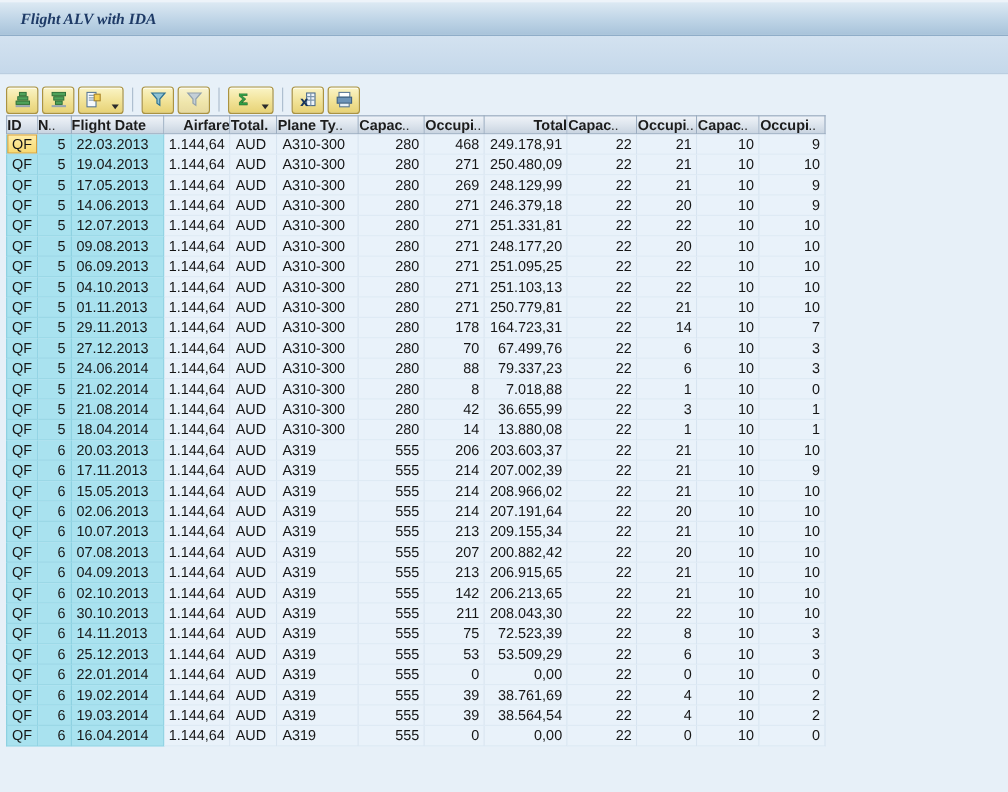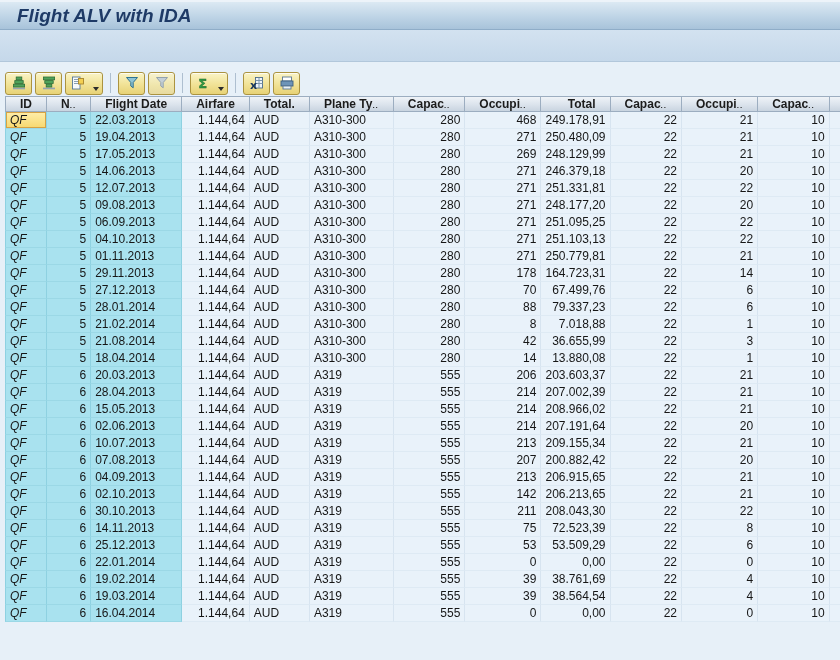--- a/index.html
+++ b/index.html
@@ -1,47 +1,47 @@
 <!DOCTYPE html>
 <html style="--bg: #e7f0f8; --title-color: #1e3a66; --key-bg: #a9e2ef; --cell-bg: #e9f2fa;"><head>
 <meta charset="utf-8">
 <style>
   html,body{margin:0;padding:0;width:840px;height:660px;overflow:hidden;
     font-family:"Liberation Sans",sans-serif;background:var(--bg,#e7f0f8);}
   .top-strip{height:2px;background:#edf3f9;}
   .titlebar{height:27px;background:linear-gradient(180deg,#dcE9f3 0%,#bed4e6 55%,#a8c3da 100%);
     border-bottom:1px solid #8fadc8;display:flex;align-items:center;padding-left:17px;}
-  .title{font-size:19px;font-weight:bold;font-style:italic;color:var(--title-color,#1e3a66);}
+  .title{font-size:13px;font-weight:bold;font-style:italic;color:var(--title-color,#1e3a66);font-family:Liberation Serif, serif;}
   .band2{height:31px;background:linear-gradient(180deg,#d3e2f0,#c5d8ea);border-bottom:1px solid #b2c7db;}
   .content{position:absolute;left:0;right:0;top:62px;bottom:0;background:var(--bg,#e7f0f8);}
   
   .toolbar{display:flex;align-items:center;gap:3px;padding:7px 0 0 5px;height:28px;}
   .tb-btn{box-sizing:border-box;height:23px;min-width:27px;border:1px solid #ab9340;border-radius:3px;
     background:linear-gradient(180deg,#faf4c6 0%,#f1e296 55%,#e7d276 100%);
     box-shadow:inset 0 1px 0 rgba(255,255,255,.75);display:flex;align-items:center;justify-content:center;
     position:relative;padding:0;cursor:pointer;}
   .tb-btn.has-dd{min-width:38px;justify-content:flex-start;padding-left:4px;}
   .tb-btn.disabled{background:linear-gradient(180deg,#f8f3cf 0%,#efe5ab 60%,#e7daa0 100%);}
   .tb-btn .icon{display:flex;align-items:center;justify-content:center;width:16px;height:16px;}
   .dd-arrow{position:absolute;right:3px;bottom:3px;width:0;height:0;
     border-left:3.5px solid transparent;border-right:3.5px solid transparent;border-top:4.5px solid #2b2b2b;}
   .tb-sep{width:1px;height:20px;background:#aebfd0;margin:0 4px;}
   
   table.alv{position:absolute;left:5px;top:34px;border-collapse:separate;border-spacing:0;table-layout:fixed;}
-  .alv th{box-sizing:border-box;height:15px;padding:0 14px;font-size:12px;font-weight:bold;color:#1c1c1c;
+  .alv th{box-sizing:border-box;height:15px;padding:0 0;font-size:12px;font-weight:bold;color:#1c1c1c;
     background:linear-gradient(180deg,#eff3f8 0%,#dbe3ec 55%,#c9d4e0 100%);
     border-top:1px solid #9cadc0;border-right:1px solid #9cadc0;border-bottom:1px solid #9cadc0;
     white-space:nowrap;overflow:hidden;cursor:default;}
   .alv th:first-child{border-left:1px solid #9cadc0;}
   .alv td{box-sizing:border-box;height:17px;padding:0 4px;font-size:12px;color:#161616;
     background:var(--cell-bg,#e9f2fa);border-right:1px solid #d7e4f0;border-bottom:1px solid #deeaf4;
     white-space:nowrap;overflow:hidden;}
   .alv td:first-child{border-left:1px solid #d7e4f0;}
   .alv td.key{background:var(--key-bg,#a9e2ef);border-right-color:#8ed1e1;border-bottom-color:#9bd8e6;}
-  .alv td.key:first-child{border-left-color:#8ed1e1;font-style:italic;}
+  .alv td.key:first-child{border-left-color:#8ed1e1;}
   .alv td.selected{background:linear-gradient(180deg,#ffeeab,#f7d86e);
     box-shadow:inset 0 0 0 1px #d7a243;}
   .al-l{text-align:left;} .al-r{text-align:right;}
   .trunc{font-size:8px;letter-spacing:1px;color:#2b2b2b;vertical-align:baseline;}
 </style>
 </head>
 <body>
 
 <div class="top-strip"></div>
 <div class="titlebar">
@@ -324,21 +324,21 @@
           <td class="al-r">70</td>
           <td class="al-r">67.499,76</td>
           <td class="al-r">22</td>
           <td class="al-r">6</td>
           <td class="al-r">10</td>
           <td class="al-r">3</td>
         </tr>
         <tr>
           <td class="al-l key">QF</td>
           <td class="al-r key">5</td>
-          <td class="al-l key">28.01.2014</td>
+          <td class="al-l key">24.06.2014</td>
           <td class="al-r">1.144,64</td>
           <td class="al-l">AUD</td>
           <td class="al-l">A310-300</td>
           <td class="al-r">280</td>
           <td class="al-r">88</td>
           <td class="al-r">79.337,23</td>
           <td class="al-r">22</td>
           <td class="al-r">6</td>
           <td class="al-r">10</td>
           <td class="al-r">3</td>
@@ -399,21 +399,21 @@
           <td class="al-r">206</td>
           <td class="al-r">203.603,37</td>
           <td class="al-r">22</td>
           <td class="al-r">21</td>
           <td class="al-r">10</td>
           <td class="al-r">10</td>
         </tr>
         <tr>
           <td class="al-l key">QF</td>
           <td class="al-r key">6</td>
-          <td class="al-l key">28.04.2013</td>
+          <td class="al-l key">17.11.2013</td>
           <td class="al-r">1.144,64</td>
           <td class="al-l">AUD</td>
           <td class="al-l">A319</td>
           <td class="al-r">555</td>
           <td class="al-r">214</td>
           <td class="al-r">207.002,39</td>
           <td class="al-r">22</td>
           <td class="al-r">21</td>
           <td class="al-r">10</td>
           <td class="al-r">9</td>

